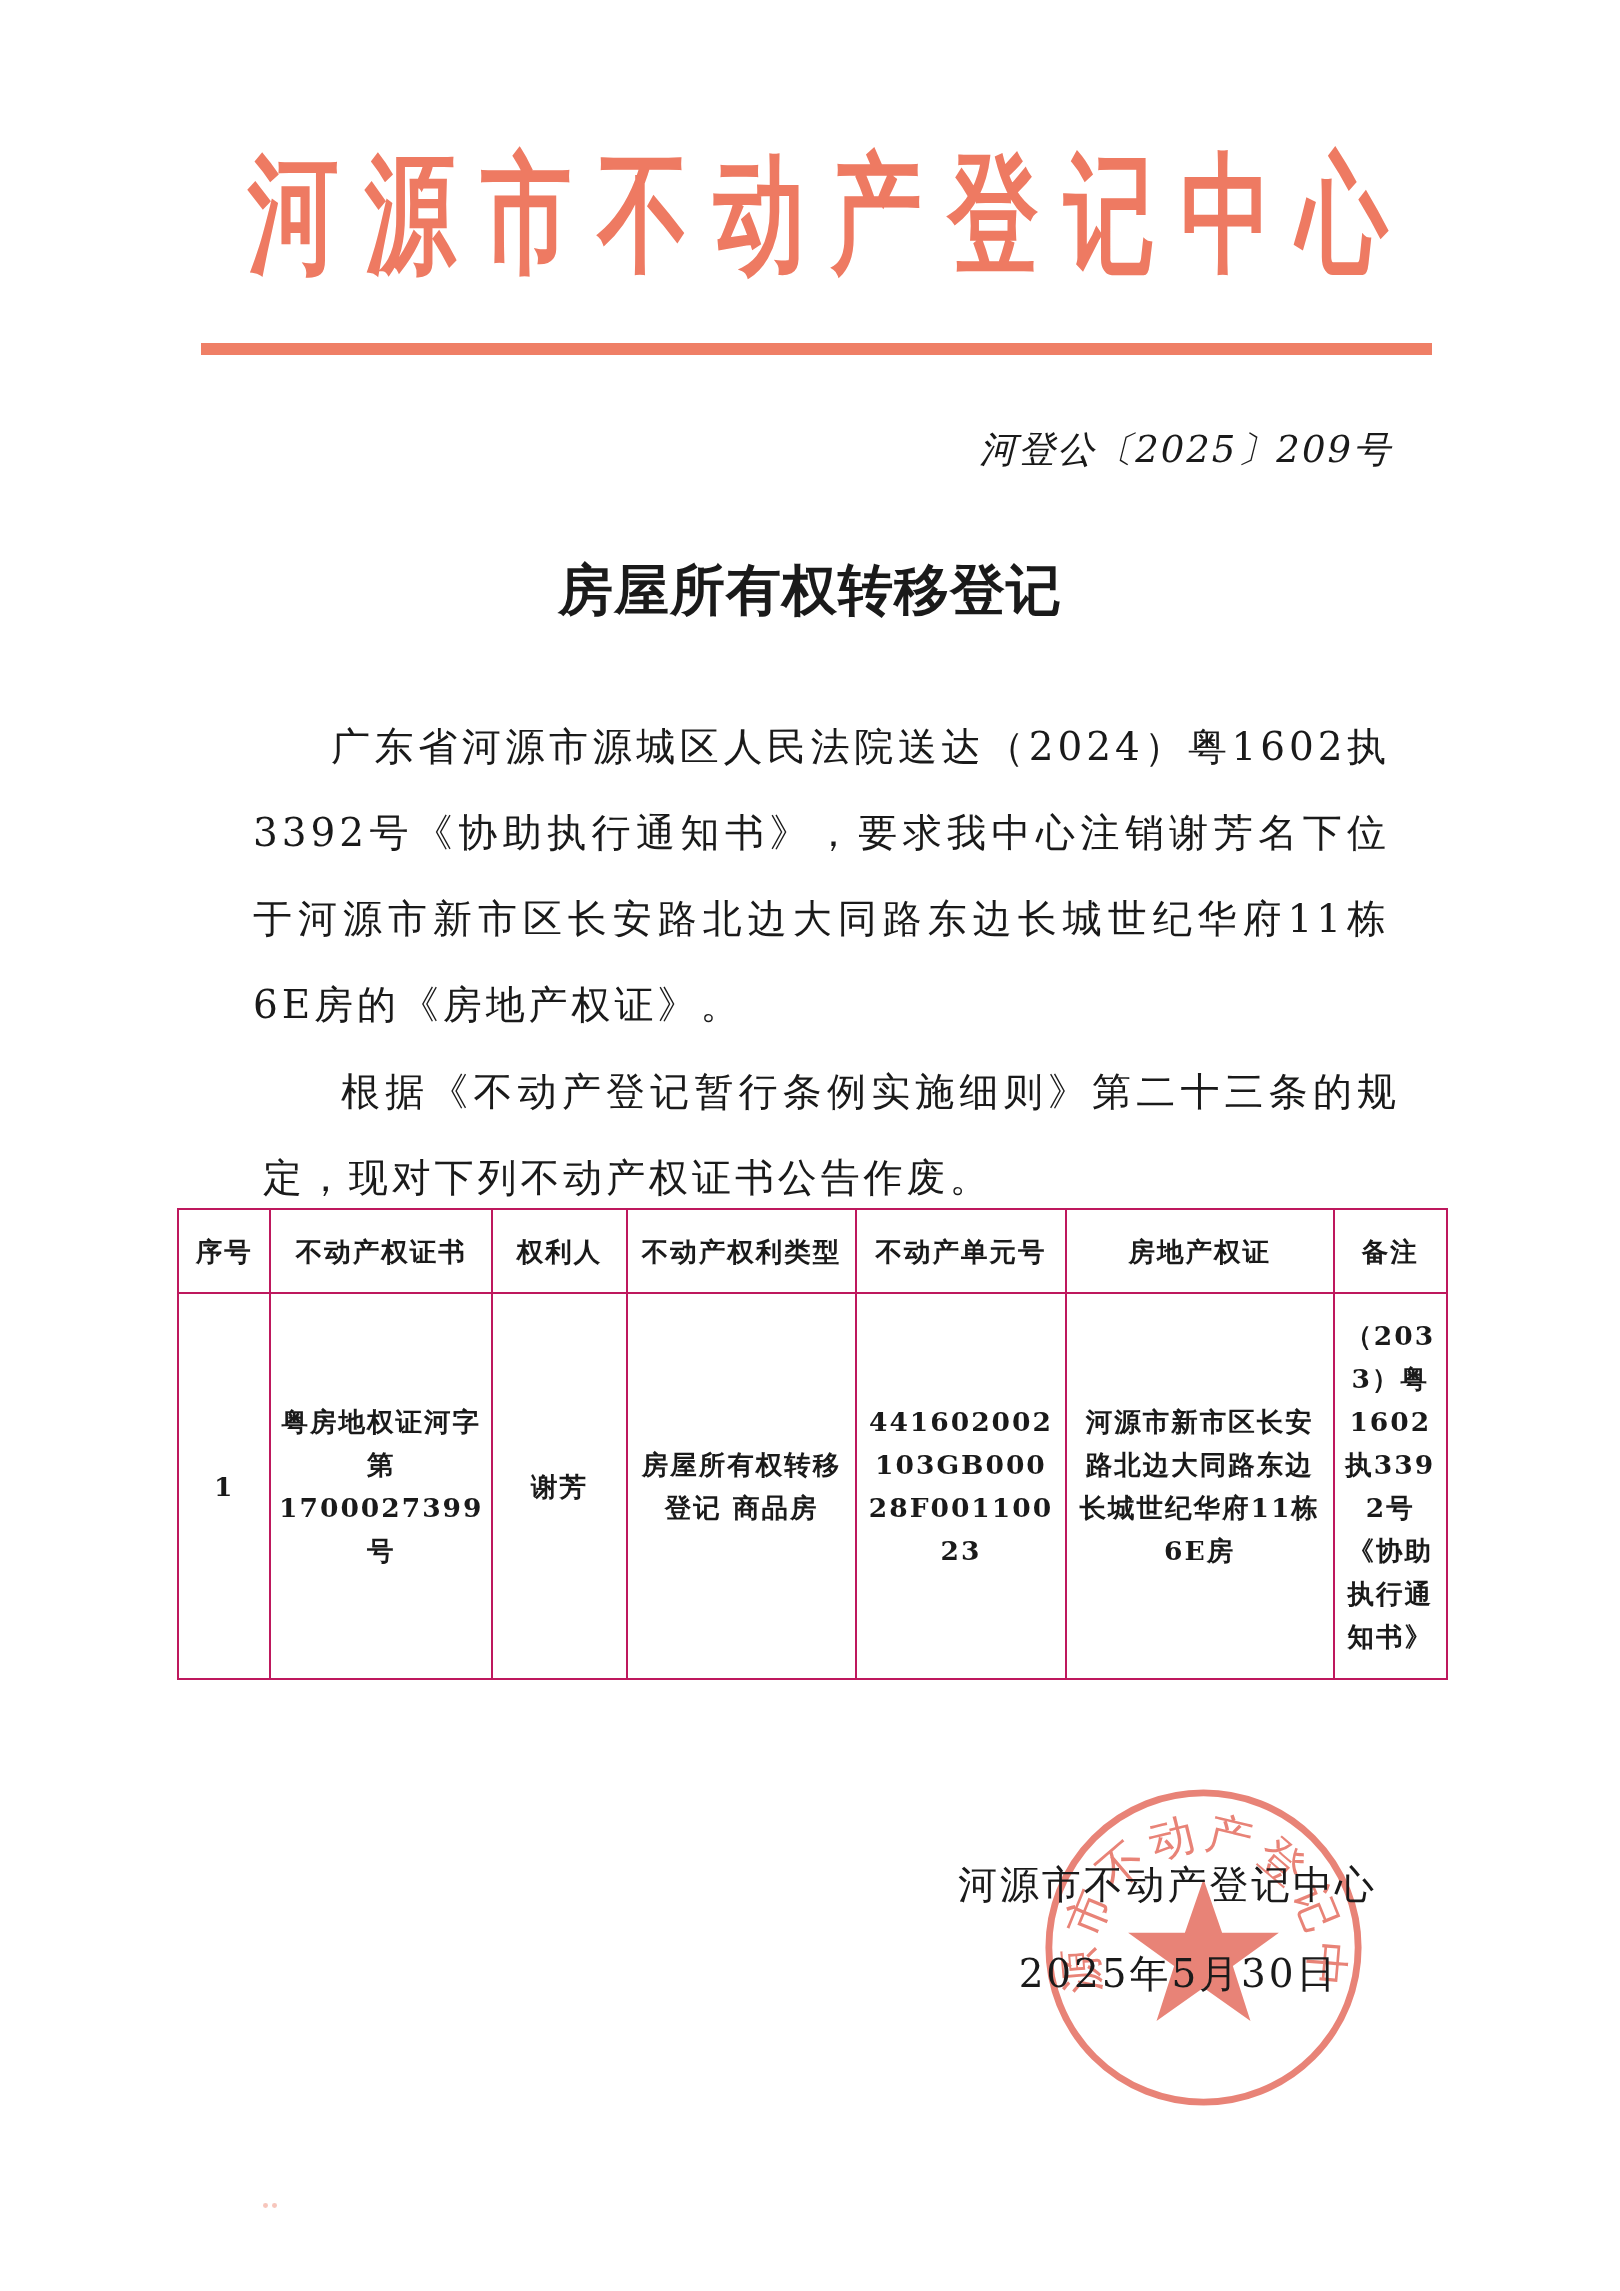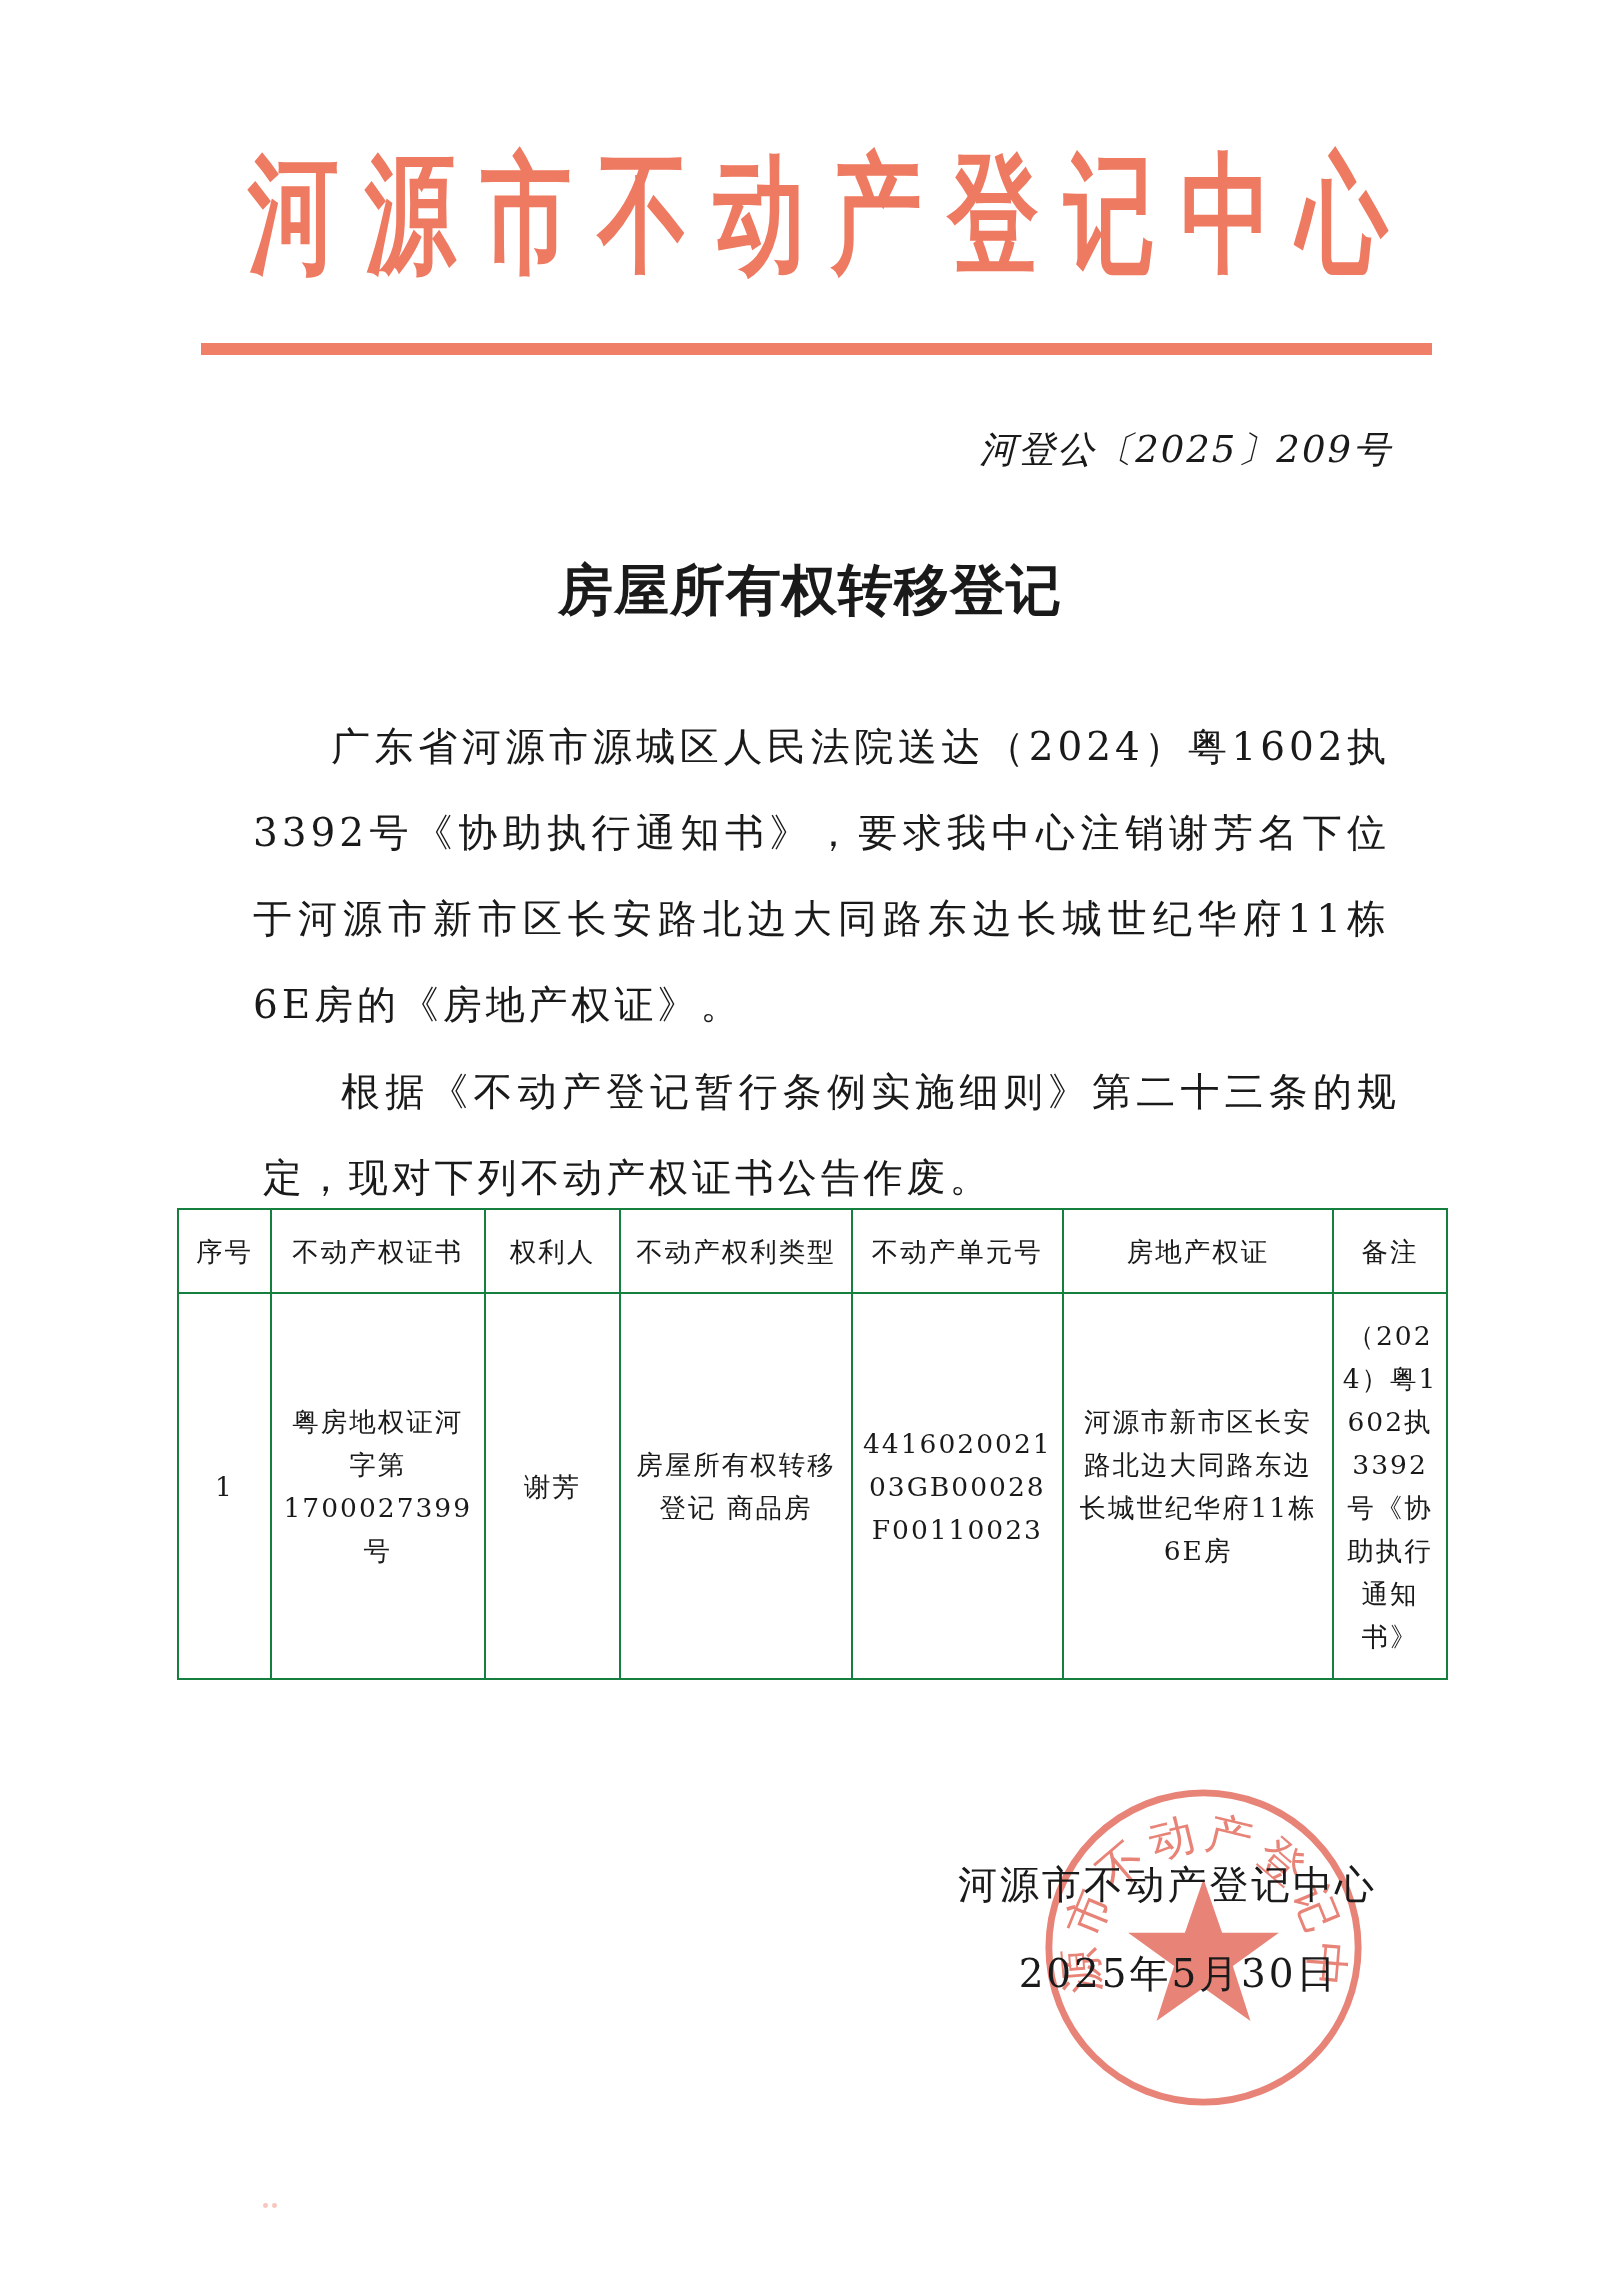--- a/index.html
+++ b/index.html
@@ -51,22 +51,22 @@
     .p2 { top: 1049px; margin-left: 10px; }
     .body-text p { margin: 0; text-indent: 2em; }
 
     
     table.notice {
       position: absolute; left: 177px; top: 1208px;
       width: 1271px; border-collapse: collapse;
       font-size: 26.5px; line-height: 43px;
     }
     table.notice th, table.notice td {
-      border: 2px solid #15803d; text-align: center; vertical-align: middle;
-      font-weight: normal; padding: 0 7.8px; letter-spacing: 2px;
+      border: 2px solid #be185d; text-align: center; vertical-align: middle;
+      font-weight: bold; padding: 0 7.8px; letter-spacing: 2px;
     }
     table.notice thead tr { height: 84px; }
     table.notice tbody tr { height: 386px; }
     td.unit-no { text-align: left; padding-left: 13.7px; word-break: break-all; }
     td.remark { text-align: justify; text-justify: inter-character; padding: 0 9.8px; word-break: break-all; line-height: 43px; }
 
     
     .signature {
       left: 941px; top: 1855px; width: 436px; height: 59px;
       font-size: 39px; line-height: 59px; text-align: right; letter-spacing: 2.9px;
@@ -137,21 +137,21 @@
     </tr>
   </thead>
   <tbody>
     <tr>
       <td>1</td>
       <td>粤房地权证河字第1700027399号</td>
       <td>谢芳</td>
       <td>房屋所有权转移登记 商品房</td>
       <td class="unit-no">441602002103GB00028F00110023</td>
       <td>河源市新市区长安路北边大同路东边长城世纪华府11栋6E房</td>
-      <td class="remark">（2024）粤1602执3392号《协助执行通知书》</td>
+      <td class="remark">（2033）粤1602执3392号《协助执行通知书》</td>
     </tr>
   </tbody>
 </table>
 
 <div class="abs seal">
   <svg viewBox="0 0 330 330">
     <defs>
       <path id="sealArc" d="M 70 230 A 110 110 0 1 1 260 230"></path>
     </defs>
     <circle cx="165" cy="165" r="158" fill="none" stroke="#e4685a" stroke-width="7"></circle>

